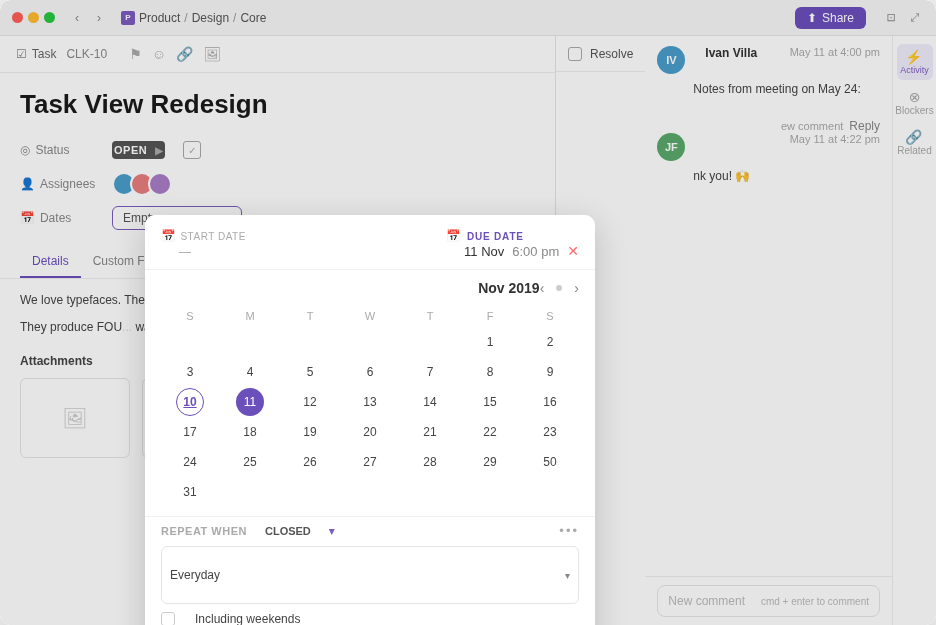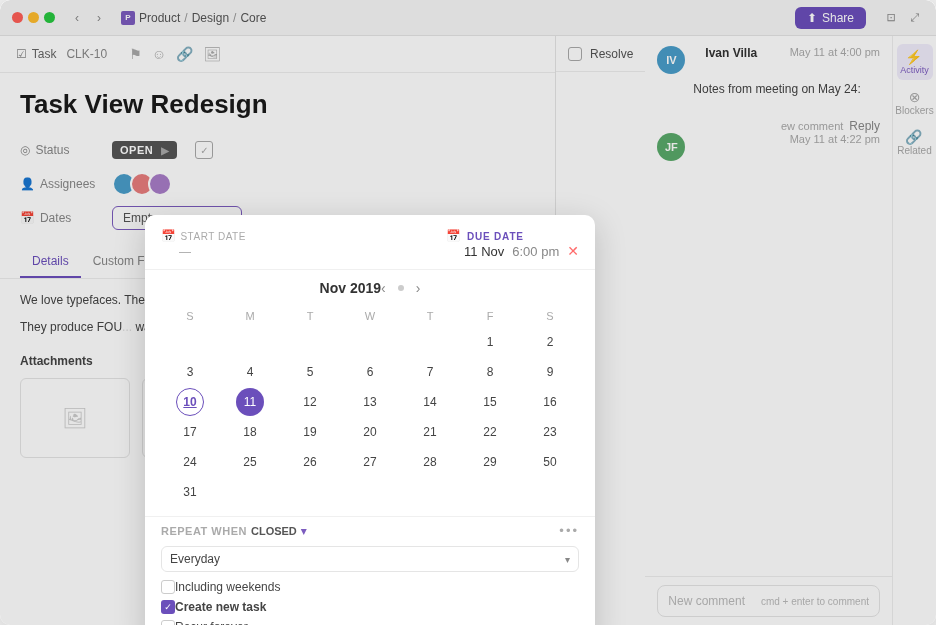--- a/index.html
+++ b/index.html
@@ -37,21 +37,21 @@
     .toolbar-icon { color: #aaa; font-size: 14px; cursor: pointer; }
     
     
     .task-header { padding: 16px 20px 8px; }
     .task-title { font-size: 26px; font-weight: 700; color: #1a1a1a; line-height: 1.2; }
     
     
     .task-fields { padding: 8px 20px; display: flex; flex-direction: column; gap: 6px; }
     .field-row { display: flex; align-items: center; gap: 12px; min-height: 28px; }
     .field-label { width: 80px; color: #888; font-size: 12px; display: flex; align-items: center; gap: 5px; }
-    .status-badge { background: #555; color: white; font-size: 11px; font-weight: 600; padding: 3px 8px; border-radius: 4px; display: flex; align-items: center; gap: 4px; letter-spacing: 0.5px; }
+    .status-badge { background: #555; color: white; font-size: 11px; font-weight: 600; padding: 3px 2px; border-radius: 4px; display: flex; align-items: center; gap: 4px; letter-spacing: 0.5px; }
     .status-check { width: 18px; height: 18px; border: 1px solid #aaa; border-radius: 3px; display: flex; align-items: center; justify-content: center; margin-left: 6px; }
     .avatars { display: flex; }
     .avatar { width: 24px; height: 24px; border-radius: 50%; border: 2px solid #fff; margin-left: -6px; }
     .avatar:first-child { margin-left: 0; }
     .avatar-1 { background: #4a9eca; }
     .avatar-2 { background: #e87d7d; }
     .avatar-3 { background: #a97dc8; }
     .date-input { border: 1.5px solid #7c5cbf; border-radius: 6px; padding: 4px 10px; font-size: 12px; color: #555; background: white; width: 130px; }
     
     
@@ -116,41 +116,41 @@
     .modal-start-label { font-size: 10px; color: #aaa; letter-spacing: 0.5px; }
     .modal-start-value { font-size: 12px; color: #888; }
     .due-label { color: #6b4fbb !important; font-size: 10px; font-weight: 700; letter-spacing: 0.8px; }
     .due-value-row { display: flex; align-items: center; gap: 8px; }
     .due-value { font-size: 13px; font-weight: 500; color: #333; }
     .due-close { color: #ff6b6b; cursor: pointer; font-size: 14px; }
     .start-section { margin-right: auto; }
     
     
     .calendar-section { padding: 10px 16px; }
-    .cal-header { display: flex; align-items: center; justify-content: center; margin-bottom: 10px; }
+    .cal-header { display: flex; align-items: center; justify-content: flex-end; margin-bottom: 10px; }
     .cal-month { font-size: 14px; font-weight: 600; color: #333; }
     .cal-nav { display: flex; gap: 12px; align-items: center; }
     .cal-nav-btn { color: #888; cursor: pointer; font-size: 14px; background: none; border: none; }
     .cal-nav-dot { width: 6px; height: 6px; border-radius: 50%; background: #ccc; }
     .cal-grid { display: grid; grid-template-columns: repeat(7, 1fr); gap: 2px; }
     .cal-day-header { text-align: center; font-size: 11px; color: #aaa; padding: 4px 0; font-weight: 500; }
     .cal-day { text-align: center; padding: 5px 2px; font-size: 12px; color: #444; cursor: pointer; border-radius: 50%; width: 28px; height: 28px; display: flex; align-items: center; justify-content: center; margin: 0 auto; }
     .cal-day.today { background: #6b4fbb; color: white; border-radius: 50%; }
     .cal-day.highlight { color: #6b4fbb; font-weight: 700; border: 1.5px solid #6b4fbb; border-radius: 50%; text-decoration: underline; }
     .cal-day.empty { cursor: default; }
     
     
     .repeat-section { padding: 6px 16px 10px; border-top: 1px solid #f0f0f0; }
-    .repeat-header { display: flex; align-items: center; gap: 4px; margin-bottom: 8px; text-align: center; }
+    .repeat-header { display: flex; align-items: center; gap: 18px; margin-bottom: 8px; text-align: center; }
     .repeat-label { font-size: 11px; color: #aaa; font-weight: 600; letter-spacing: 0.5px; }
     .repeat-when { font-size: 11px; color: #555; font-weight: 600; }
     .repeat-dots { margin-left: auto; color: #aaa; letter-spacing: 2px; cursor: pointer; }
-    .repeat-select { width: 100%; border: 1px solid #e5e5e5; border-radius: 6px; padding: 5px 8px; font-size: 12px; color: #444; background: white; display: flex; align-items: center; justify-content: space-between; margin-bottom: 8px; cursor: pointer; }
+    .repeat-select { width: 100%; border: 1px solid #e5e5e5; border-radius: 6px; padding: 21px 8px; font-size: 12px; color: #444; background: white; display: flex; align-items: center; justify-content: space-between; margin-bottom: 8px; cursor: pointer; }
     .repeat-options { display: flex; flex-direction: column; gap: 6px; }
-    .repeat-option { display: flex; align-items: center; gap: 0; font-size: 12px; color: #444; }
+    .repeat-option { display: flex; align-items: center; gap: 20px; font-size: 12px; color: #444; }
     .checkbox-plain { width: 14px; height: 14px; border: 1.5px solid #ccc; border-radius: 3px; flex-shrink: 0; }
     .checkbox-checked { width: 14px; height: 14px; background: #6b4fbb; border-radius: 3px; flex-shrink: 0; display: flex; align-items: center; justify-content: center; }
     .checkbox-checked::after { content: '✓'; color: white; font-size: 9px; }
     
     .chevron-down { font-size: 10px; color: #888; }
   </style>
 </head>
 <body>
 
 <div class="app-window" style="position:relative;">
@@ -287,20 +287,23 @@
             <div class="comment-actions">
               <span class="new-comment-label">ew comment</span>
               <span class="reply-btn">Reply</span>
             </div>
 
             <div class="comment-block">
               <div class="comment-header">
                 <div class="comment-avatar green">JF</div>
                 <span class="comment-time" style="margin-left:auto;">May 11 at 4:22 pm</span>
               </div>
+              <div class="comment-text">
+                <p>nk you! 🙌</p>
+              </div>
             </div>
 
           </div>
 
           <div class="comment-input-row">
             <div class="comment-input-row-inner">
               <span class="comment-placeholder">New comment</span>
               <span class="comment-hint">cmd + enter to comment</span>
             </div>
           </div>

